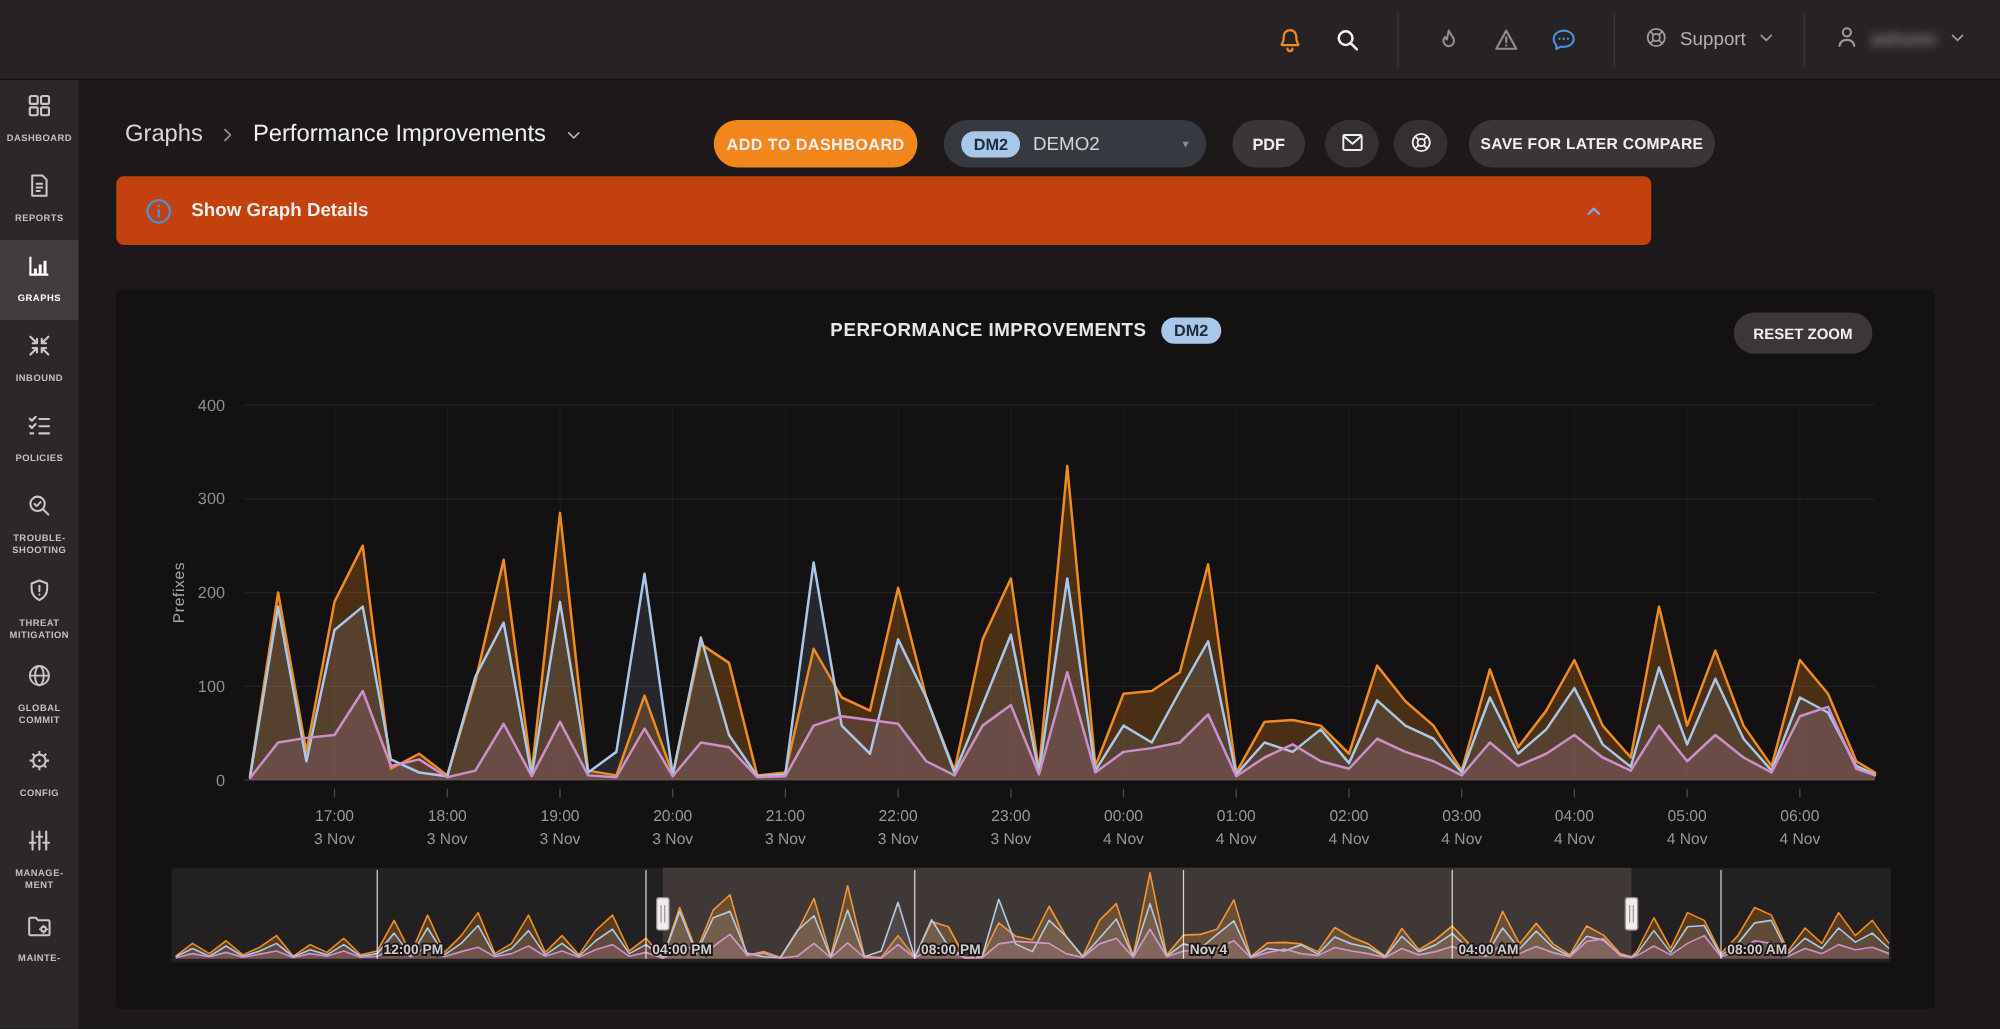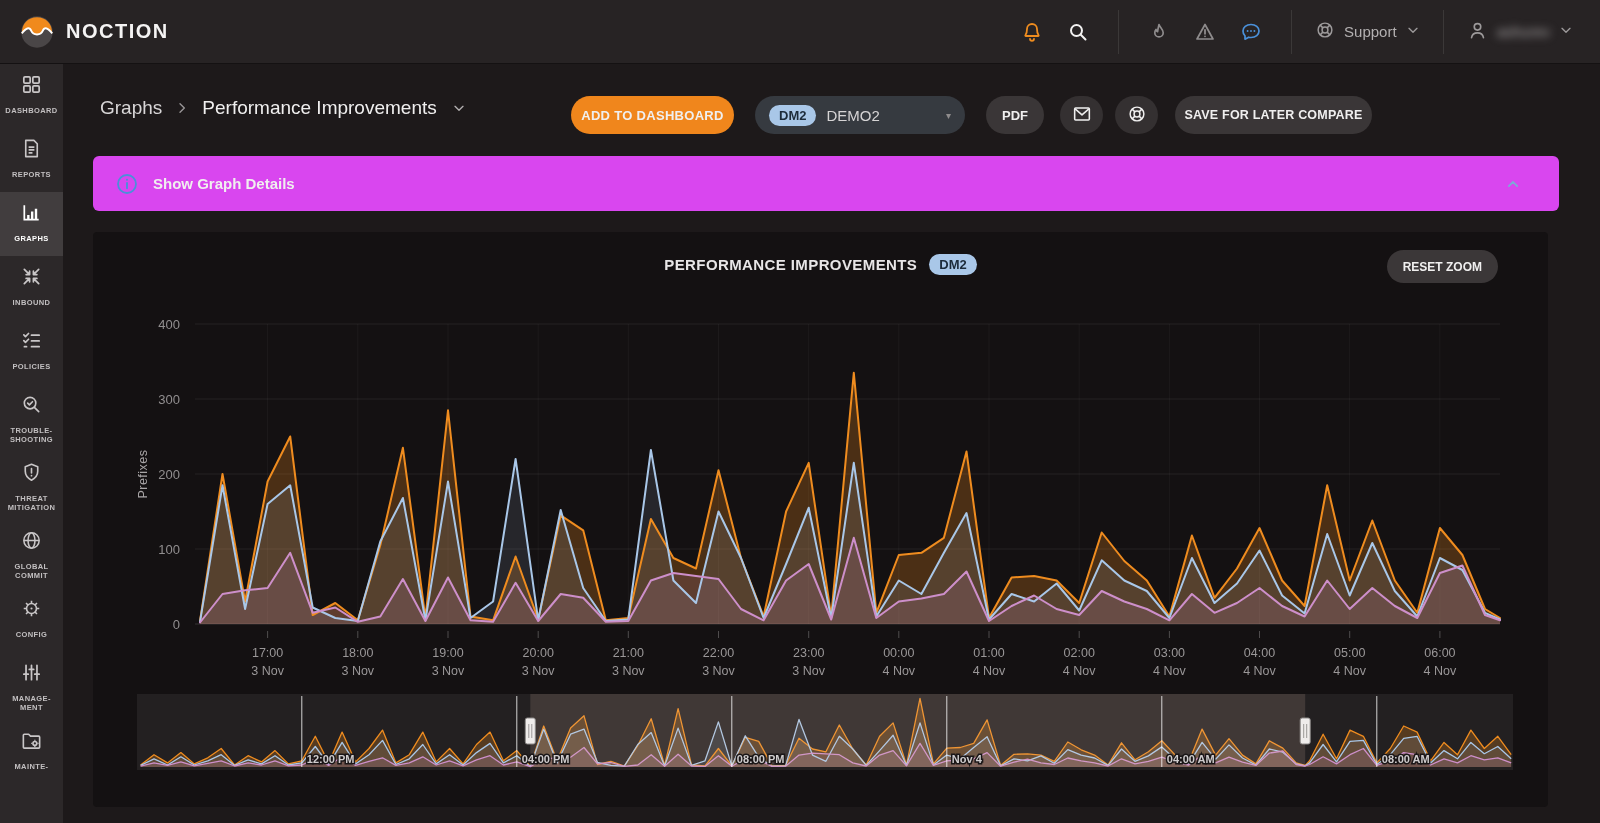--- a/index.html
+++ b/index.html
@@ -53,22 +53,22 @@
   .device-name { font-size:15px; color:#d6d4d5; }
   .device-caret { margin-left:auto; color:#8f8c8d; font-size:10px; }
   .btn-pdf { left:923px; width:58px; font-size:13px; font-weight:bold; }
   .icon-btn { width:43px; border-radius:21px; background:#343031; }
   .icon-btn svg { width:22px; height:22px; color:#f0efef; }
   .btn-mail { left:997px; } .btn-help { left:1052px; }
   .btn-save { left:1112px; width:197px; font-size:12.5px; font-weight:bold; letter-spacing:.2px; }
   .btn-range { left:1332px; width:149px; font-size:14.5px; color:#e3e1e2; gap:8px; }
   .btn-range svg { width:17px; height:17px; color:#d5d3d4; }
 
-  .details-bar { position:absolute; left:30px; top:92px; width:1466px; height:55px;
-    background:#d946ef; border-radius:6px; display:flex; align-items:center; padding:0 22px; gap:14px; cursor:pointer; }
+  .details-bar { position:absolute; left:30px; top:77px; width:1228px; height:55px;
+    background:#c2410c; border-radius:6px; display:flex; align-items:center; padding:0 22px; gap:14px; cursor:pointer; }
   .details-bar .info svg { width:24px; height:24px; display:block; }
   .details-label { font-size:15px; font-weight:bold; color:#f0efef; }
   .details-chevron { margin-left:auto; margin-right:14px; }
   .details-chevron svg { width:20px; height:20px; display:block; }
 
   
   .chart-card { position:absolute; left:30px; top:168px; width:1455px; height:575px;
     background:#141112; border-radius:4px; }
   .chart-title-row { position:absolute; left:0; top:22px; width:100%; display:flex;
     justify-content:center; align-items:center; gap:12px; }
@@ -87,30 +87,20 @@
   .legend-item { display:flex; align-items:center; gap:8px; cursor:pointer; }
   .dot { width:7px; height:7px; border-radius:50%; display:inline-block; }
   .legend-text { font-size:12px; color:#dedcdd; }
 </style>
 </head>
 <body>
 
 <div class="app">
 
   <header class="topbar">
-    <div class="brand">
-      <span class="orb">
-        <svg viewBox="0 0 40 40">
-            <circle cx="20" cy="20" r="16.5" fill="#4a4647"></circle>
-          <path d="M4 21.5C4 11.5 10.5 4.5 20 4.5S36 11.5 36 21.5c-4.3-5.6-8-7.4-10-2.6-2 4.9-10 4.9-12 0-2-4.8-5.7-3-10 2.6Z" fill="#f08a1d"></path>
-          <path d="M4 21.5c4.3-5.6 8-7.4 10-2.6 2 4.9 10 4.9 12 0 2-4.8 5.7-3 10 2.6" stroke="#fff" stroke-width="2" fill="none"></path>
-          </svg>
-      </span>
-      <span class="brand-text">NOCTION</span>
-    </div>
     <div class="topbar-right">
       <button class="tb-btn c-orange">
         <svg viewBox="0 0 24 24">
             <path d="M12 4a5 5 0 0 0-5 5c0 3.2-.7 5.2-1.6 6.3-.3.4 0 .7.4.7h12.4c.4 0 .7-.3.4-.7C17.7 14.2 17 12.2 17 9a5 5 0 0 0-5-5z" fill="none" stroke="currentColor" stroke-width="1.8"></path>
             <path d="M10 18.8a2 2 0 0 0 4 0" fill="none" stroke="currentColor" stroke-width="1.8" stroke-linecap="round"></path>
           </svg>
       </button>
       <button class="tb-btn c-white">
         <svg viewBox="0 0 24 24">
             <circle cx="10.5" cy="10.5" r="5.5" fill="none" stroke="currentColor" stroke-width="2"></circle>

